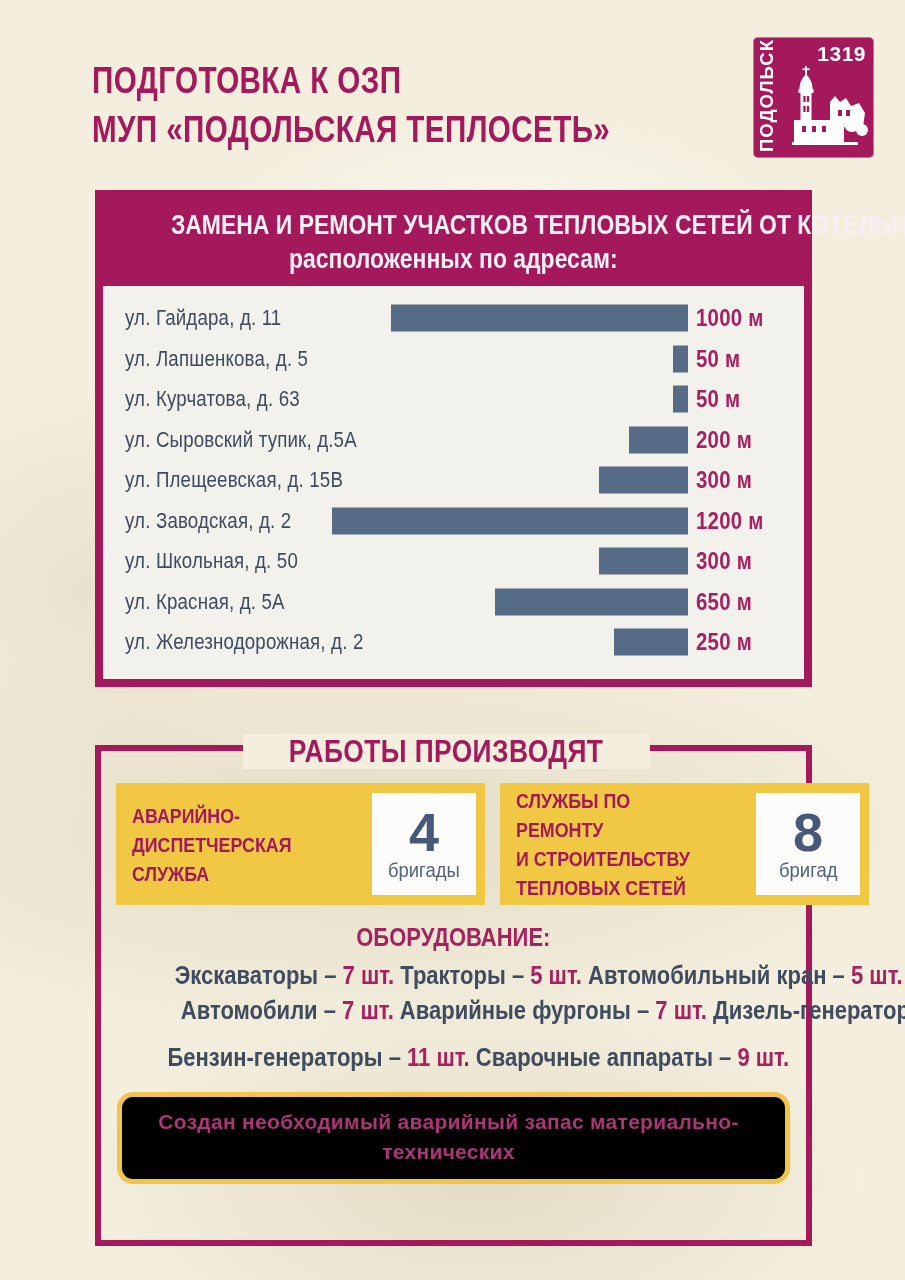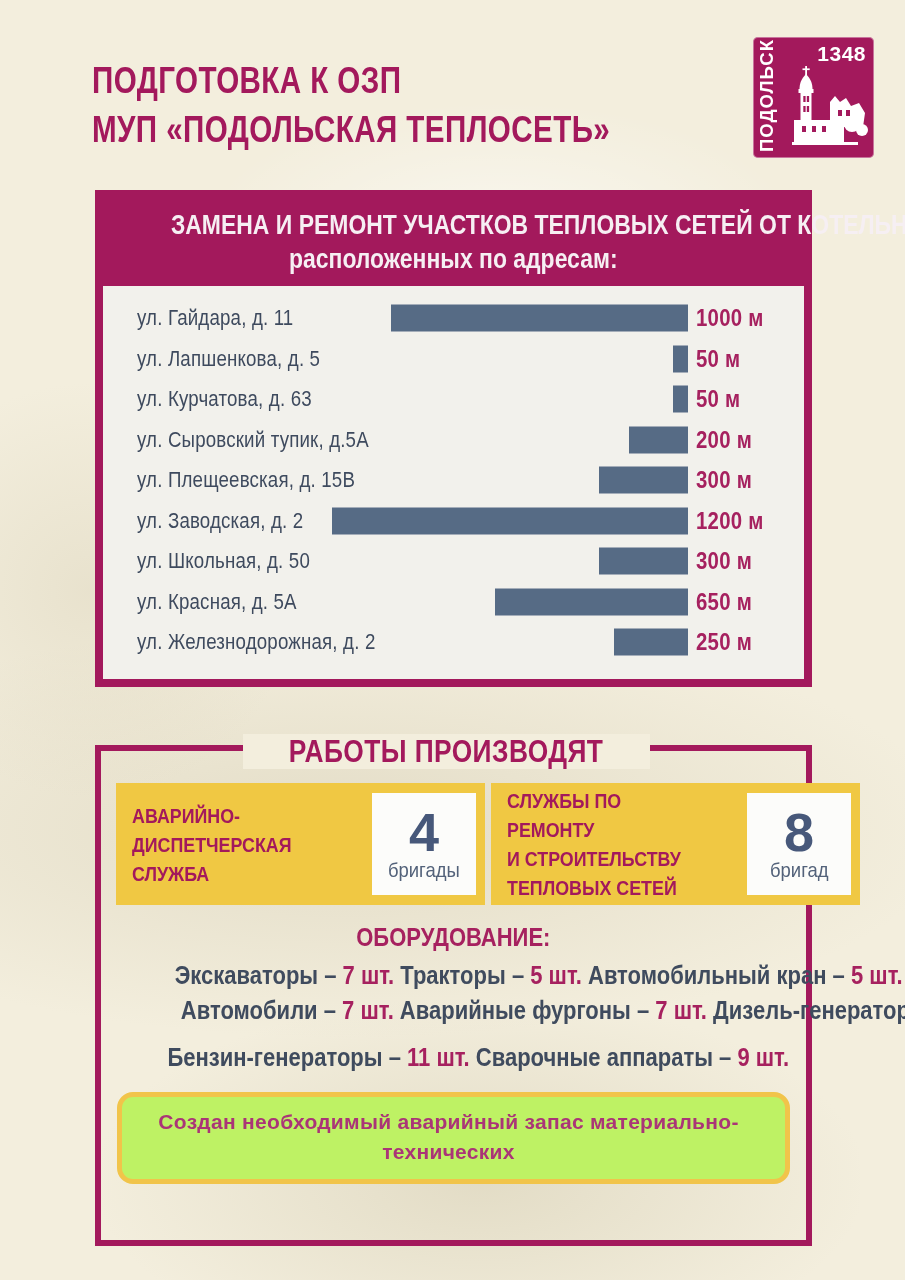--- a/index.html
+++ b/index.html
@@ -42,21 +42,21 @@
   .block1{
     position:absolute; left:95px; top:190px; width:717px; height:497px;
     box-sizing:border-box; border:8px solid #a3195c; background:#f2f1ec;
   }
   .b1-head{
     background:#a3195c; margin:-1px -1px 0 -1px; height:89px;
     display:flex; flex-direction:column; justify-content:center; text-align:center;
     color:#f6eff3;
   }
   .b1-line{font-size:27px; font-weight:700; line-height:34px;}
-  .b1-panel{position:relative; padding:12px 20px 0 22px;margin-left:12px;}
+  .b1-panel{position:relative; padding:12px 20px 0 22px;}
   .crow{position:relative; height:40.5px;}
   .clabel{
     position:absolute; left:0; top:50%; transform:translateY(-50%) scaleX(.85);
     transform-origin:left center; white-space:nowrap;
     color:#3e4a5e; font-size:22px; letter-spacing:.2px;
   }
   .cbar-wrap{
     position:absolute; right:96px; top:50%; transform:translateY(-50%);
     width:356px; height:27px; display:flex; justify-content:flex-end;
   }
@@ -70,21 +70,21 @@
   
   .block2{
     position:absolute; left:95px; top:745px; width:717px; height:501px;
     box-sizing:border-box; border:6px solid #a3195c;
   }
   .works-title{position:absolute; top:-17px; left:0; right:14px; text-align:center;}
   .works-title .pad{
     background:#f3eedd; padding:0 18px; color:#a3195c;
     font-size:31px; font-weight:700; letter-spacing:.5px;
   }
-  .cards{display:flex; gap:6px; margin:32px 15px 0 15px; height:122px;}
+  .cards{display:flex; gap:15px; margin:32px 15px 0 15px; height:122px;}
   .card{
     flex:1; background:#f0c843; box-sizing:border-box;
     padding:10px 9px 10px 16px; display:flex; align-items:center; justify-content:space-between;
   }
   .card-label{
     color:#a3195c; font-weight:700; font-size:21px; line-height:29px;
     white-space:pre-line; transform:scaleX(.85); transform-origin:left center; width:240px;
   }
   .card-count-box{
     width:104px; height:102px; background:#fcfcfa; flex:none;
@@ -94,42 +94,42 @@
   .card-unit{color:#53627a; font-size:21px; line-height:24px; transform:scaleX(.88);}
 
   .eq-title{margin-top:18px; text-align:center; color:#a6215f; font-size:25px; font-weight:700;}
   .eq-lines{margin-top:6px;}
   .eq-line{height:35px; line-height:35px; text-align:center; color:#3f4b5e; font-size:25px; font-weight:700;margin-left:24px;}
   .eq-line.gap{margin-top:12px;}
   .eq-line .hl{color:#a6215f;}
 
   .note{
     margin:17px 16px 0 16px; box-sizing:border-box;
-    border:5px solid #f1c44a; border-radius:16px; background:#bef264;
+    border:5px solid #f1c44a; border-radius:16px; background:#000000;
     padding:10px 16px 12px 6px; text-align:center;
     color:#aa3577; font-size:21px; font-weight:700; line-height:30px; letter-spacing:.3px;
   }
 </style>
 </head>
 <body>
 
 <div class="poster">
 
   <div class="tex tex1"></div>
   <div class="tex tex2"></div>
   <div class="tex tex3"></div>
   <div class="tex tex4"></div>
 
   <div class="title">
     <div class="title-line"><span class="cx80">ПОДГОТОВКА К ОЗП</span></div>
     <div class="title-line"><span class="cx80">МУП «ПОДОЛЬСКАЯ ТЕПЛОСЕТЬ»</span></div>
   </div>
 
   <div class="logo">
-    <span class="logo-year">1348</span>
+    <span class="logo-year">1319</span>
     <span class="logo-city">ПОДОЛЬСК</span>
     <svg width="92" height="88" viewBox="0 0 92 88">
       <g fill="#ffffff">
         <rect x="25.2" y="4" width="1.8" height="9"></rect>
         <rect x="22.5" y="6.4" width="7.2" height="1.7"></rect>
         <path d="M26 12 C21 17 19.5 22 19.5 27 L32.5 27 C32.5 22 31 17 26 12 Z"></path>
         <rect x="18.5" y="27" width="15" height="4"></rect>
         <rect x="20.5" y="31" width="11" height="34"></rect>
         <rect x="14" y="58" width="50" height="22"></rect>
         <path d="M50 40 l5 -6 l5 6 l6 -4 l5 8 l8 -3 l6 10 l-2 14 l-33 0 Z"></path>

